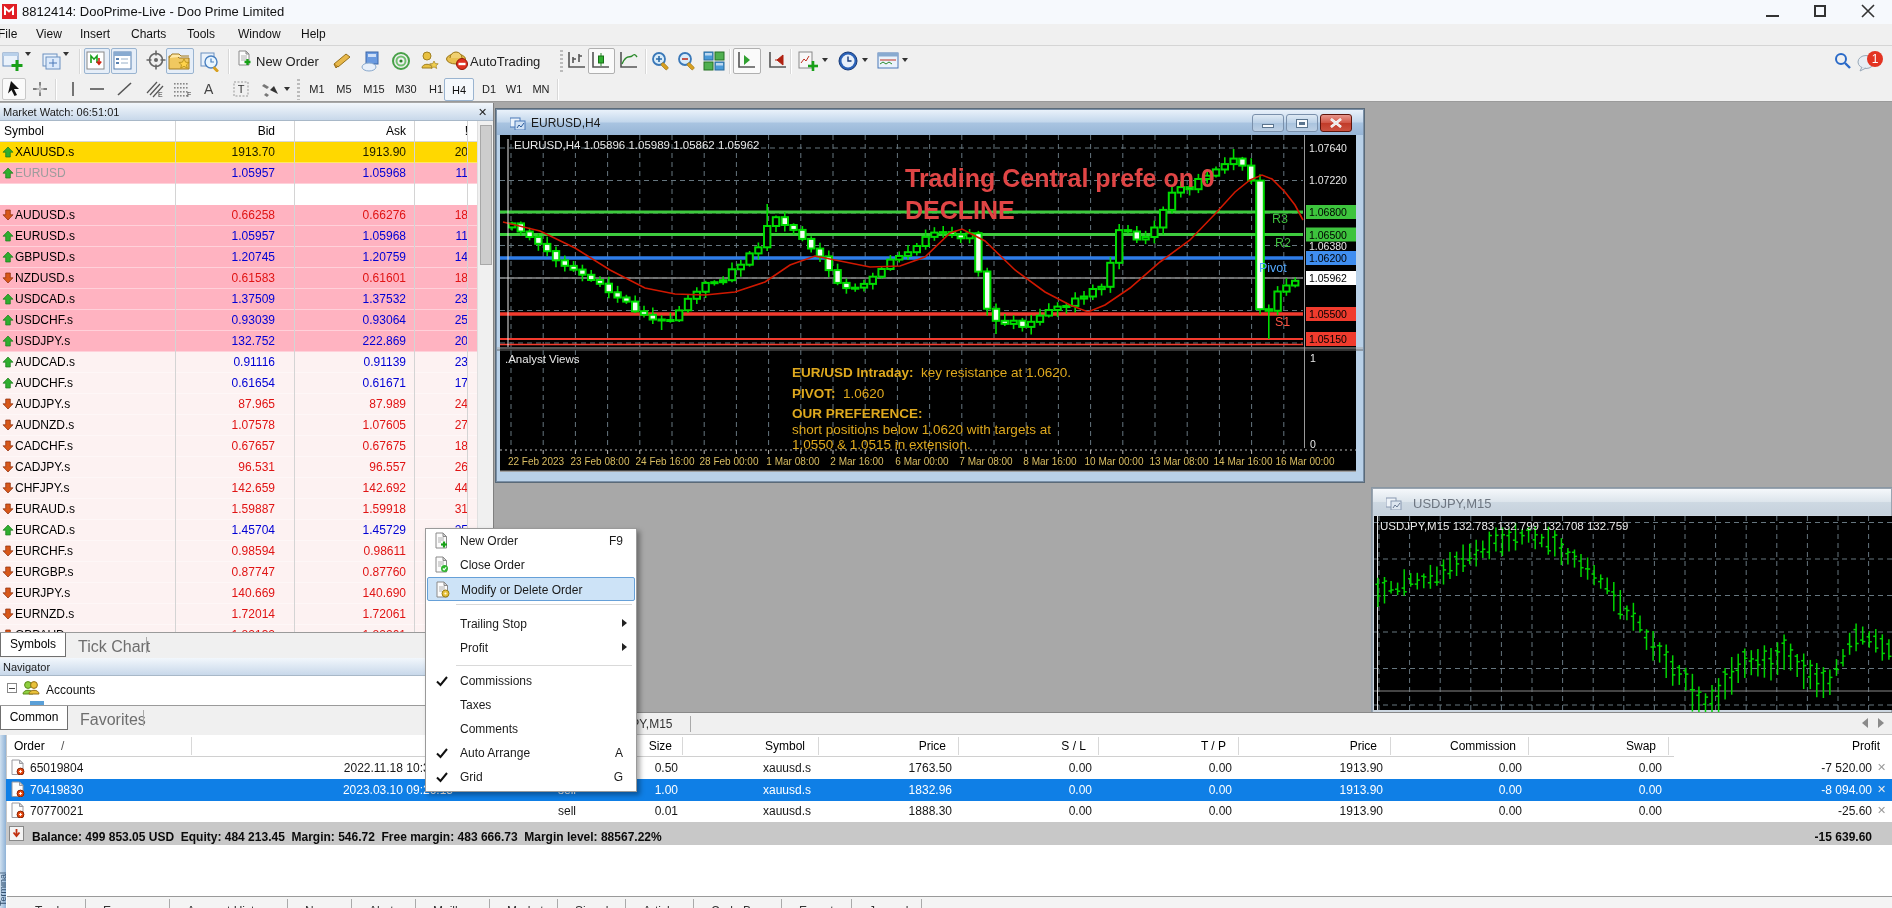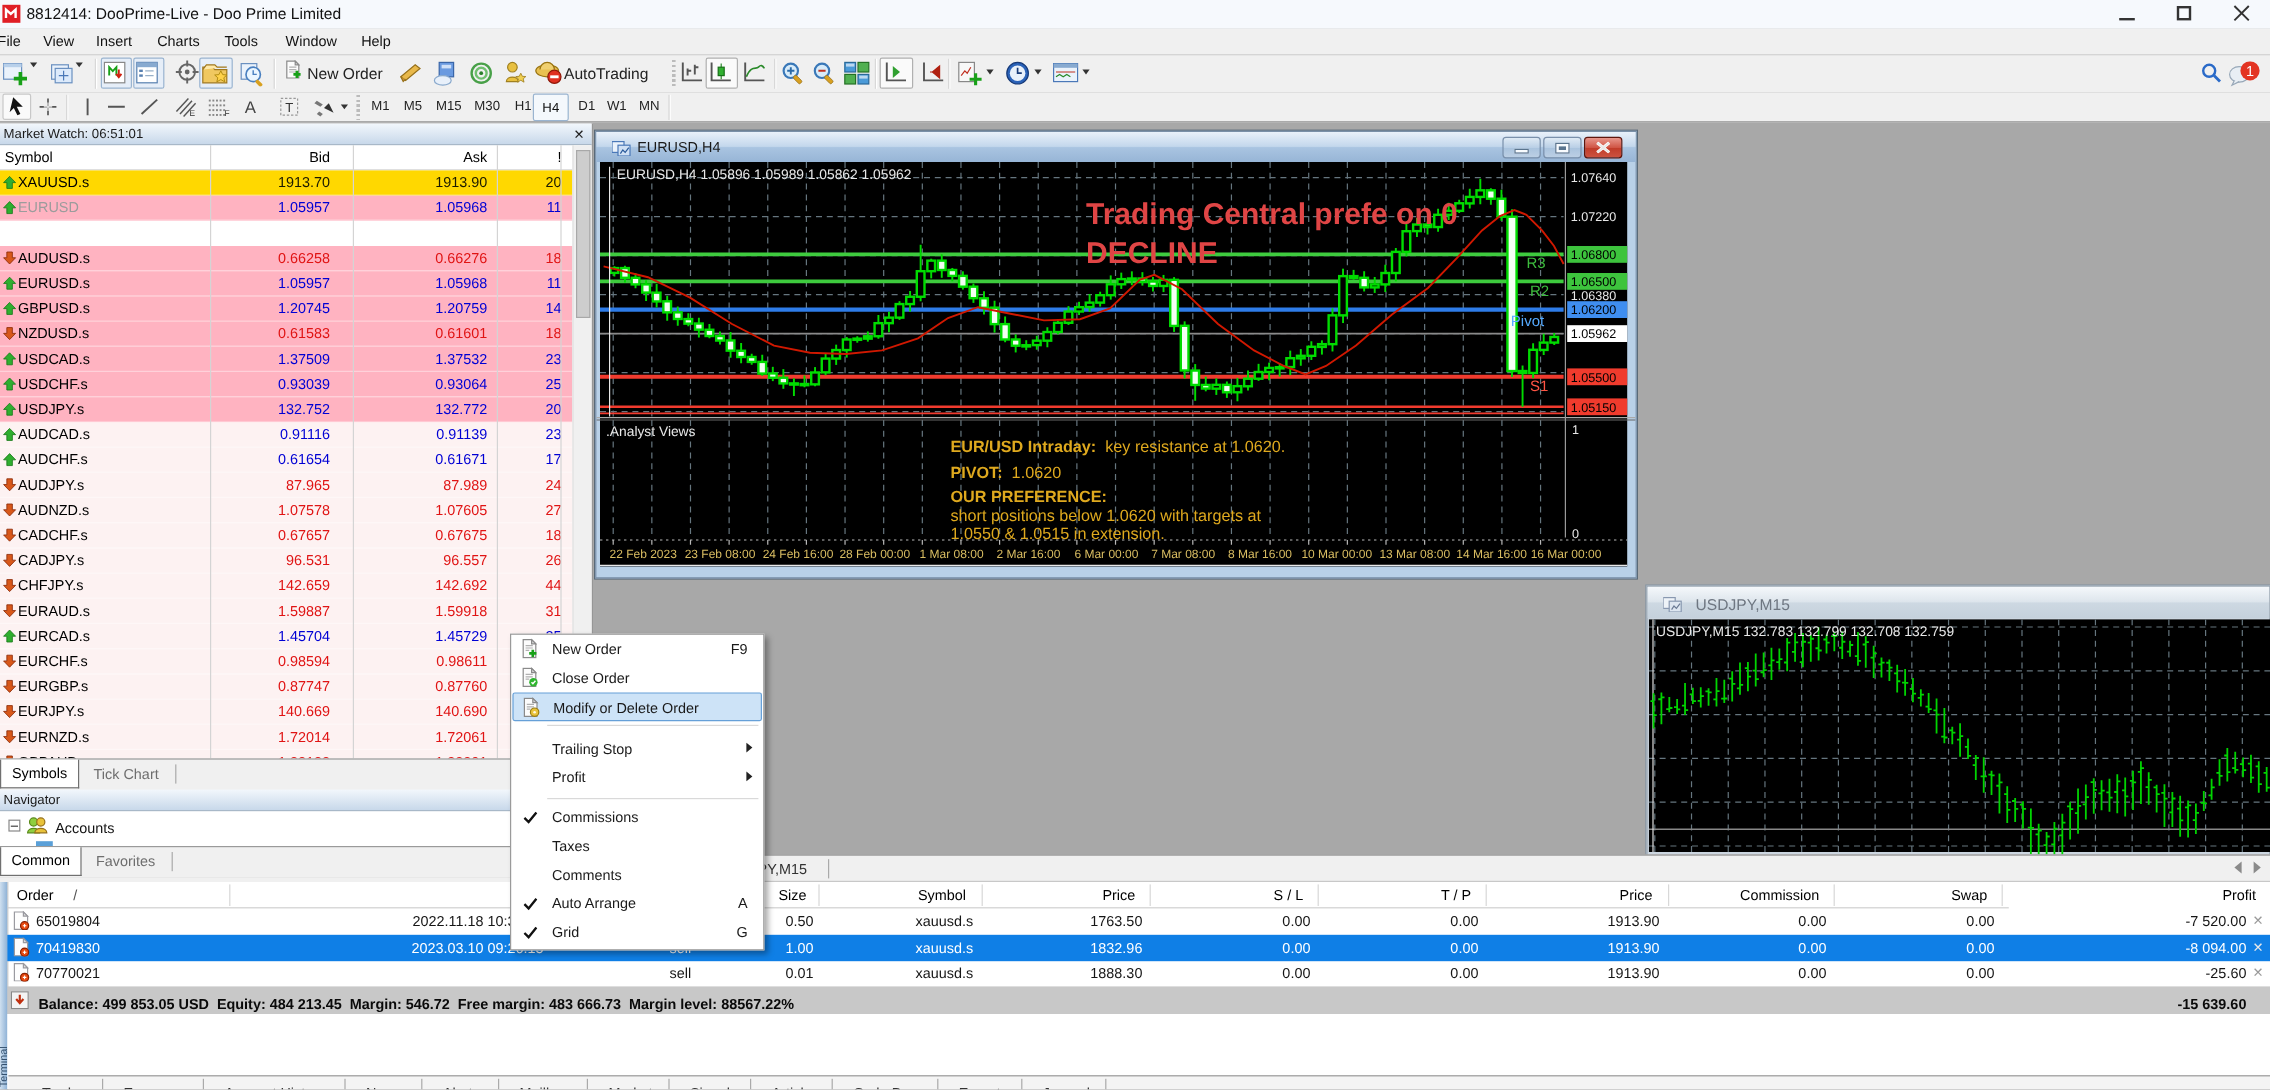--- a/index.html
+++ b/index.html
@@ -20,21 +20,21 @@
 .mwsym{position:absolute;left:15px;}
 .mwbid{position:absolute;width:275px;left:0;text-align:right;}
 .mwask{position:absolute;width:115px;left:291px;text-align:right;}
 .mwex{position:absolute;width:52px;left:416px;text-align:right;}
 .colline{position:absolute;width:1px;background:#d4d4d4;}
 .blue{color:#0000d4;}
 .red{color:#e01414;}
 .grey{color:#9c9c9c;}
 .tabbar{position:absolute;background:#f0f0f0;border-top:1px solid #9a9a9a;}
 .tabactive{position:absolute;background:#fff;border:1px solid #707070;border-top:none;color:#000;text-align:center;font-size:12px;}
-.tabinactive{position:absolute;color:#6e6e6e;font-size:12px;}
+.tabinactive{position:absolute;color:#6e6e6e;font-size:16px;}
 .wbtn{position:absolute;top:4px;width:32px;height:18px;border-radius:3px;border:1px solid #7a90ab;display:flex;align-items:center;justify-content:center;}
 .wbtn.b{background:linear-gradient(#dfeaf4,#b9cfe6 50%,#a9c3de 50%,#bccfe4);}
 .wbtn.r{background:linear-gradient(#e8968c,#d05545 50%,#c03a28 50%,#cc5240);border-color:#5e150c;}
 
 #ctx{left:425px;top:528px;width:212px;height:264px;background:#ffffff;border:1px solid #9a9a9a;box-shadow:3px 3px 5px rgba(0,0,0,0.35);z-index:50;}
 .mi{position:absolute;left:1px;width:208px;height:24px;line-height:24px;color:#1a1a1a;font-size:12px;}
 .mi .lbl{position:absolute;left:33px;}
 .mi .sc{position:absolute;right:12px;}
 .msep{position:absolute;left:30px;width:176px;height:1px;background:#d9d9d9;}
 
@@ -461,21 +461,21 @@
       <span class="mwbid blue" style="">0.93039</span>
       <span class="mwask blue" style="">0.93064</span>
       <span class="mwex blue" style="">25</span>
     </div>
 <div class="mwrow" style="top:228px;background:#ffb3c1;">
       <svg width="12" height="12" viewBox="0 0 12 12" style="position:absolute;left:2px;top:4px">
         <path d="M6 1 L11 6.2 H8.3 V11 H3.7 V6.2 H1 Z" fill="#2fae2f" stroke="#1a7a1a" stroke-width="0.7"></path>
       </svg>
       <span class="mwsym ">USDJPY.s</span>
       <span class="mwbid blue" style="">132.752</span>
-      <span class="mwask blue" style="">132.772</span>
+      <span class="mwask blue" style="">222.869</span>
       <span class="mwex blue" style="">20</span>
     </div>
 <div class="mwrow" style="top:249px;background:#fdf2f2;">
       <svg width="12" height="12" viewBox="0 0 12 12" style="position:absolute;left:2px;top:4px">
         <path d="M6 1 L11 6.2 H8.3 V11 H3.7 V6.2 H1 Z" fill="#2fae2f" stroke="#1a7a1a" stroke-width="0.7"></path>
       </svg>
       <span class="mwsym ">AUDCAD.s</span>
       <span class="mwbid blue" style="">0.91116</span>
       <span class="mwask blue" style="">0.91139</span>
       <span class="mwex blue" style="">23</span>

